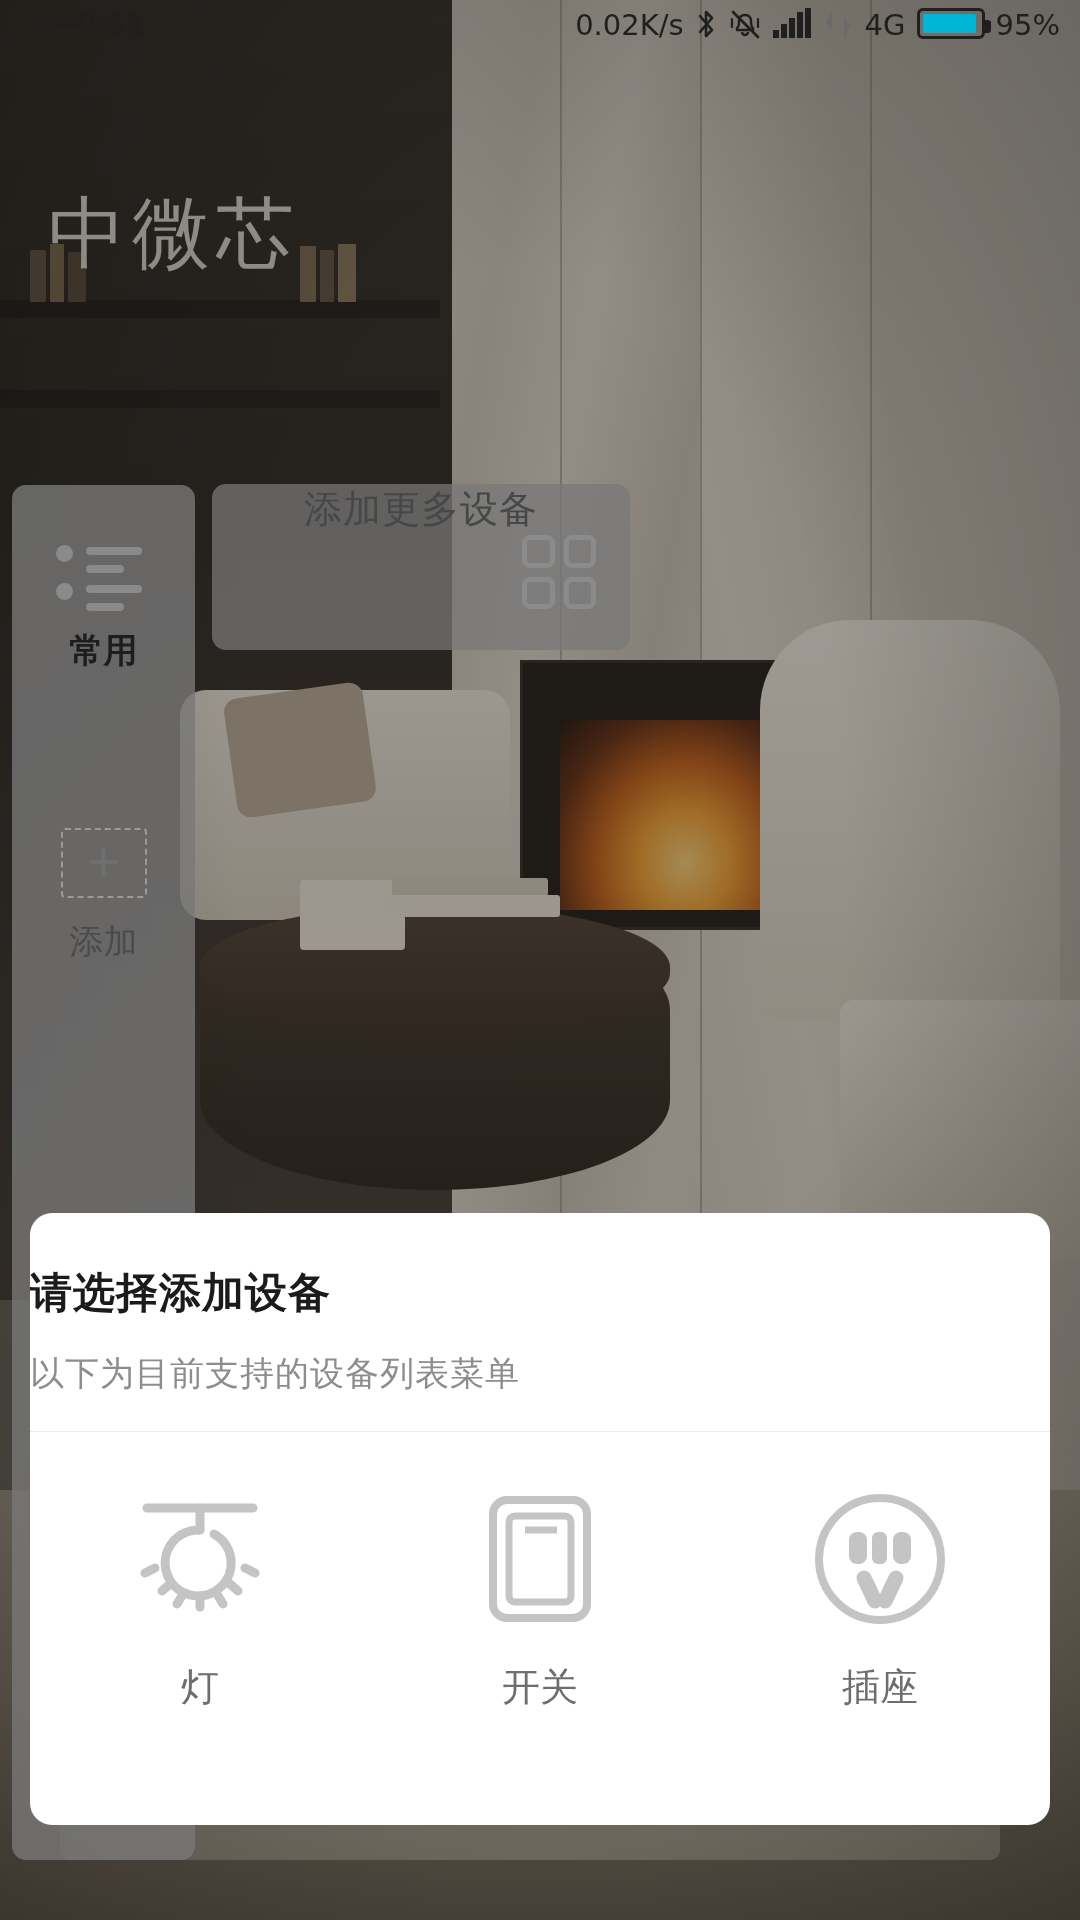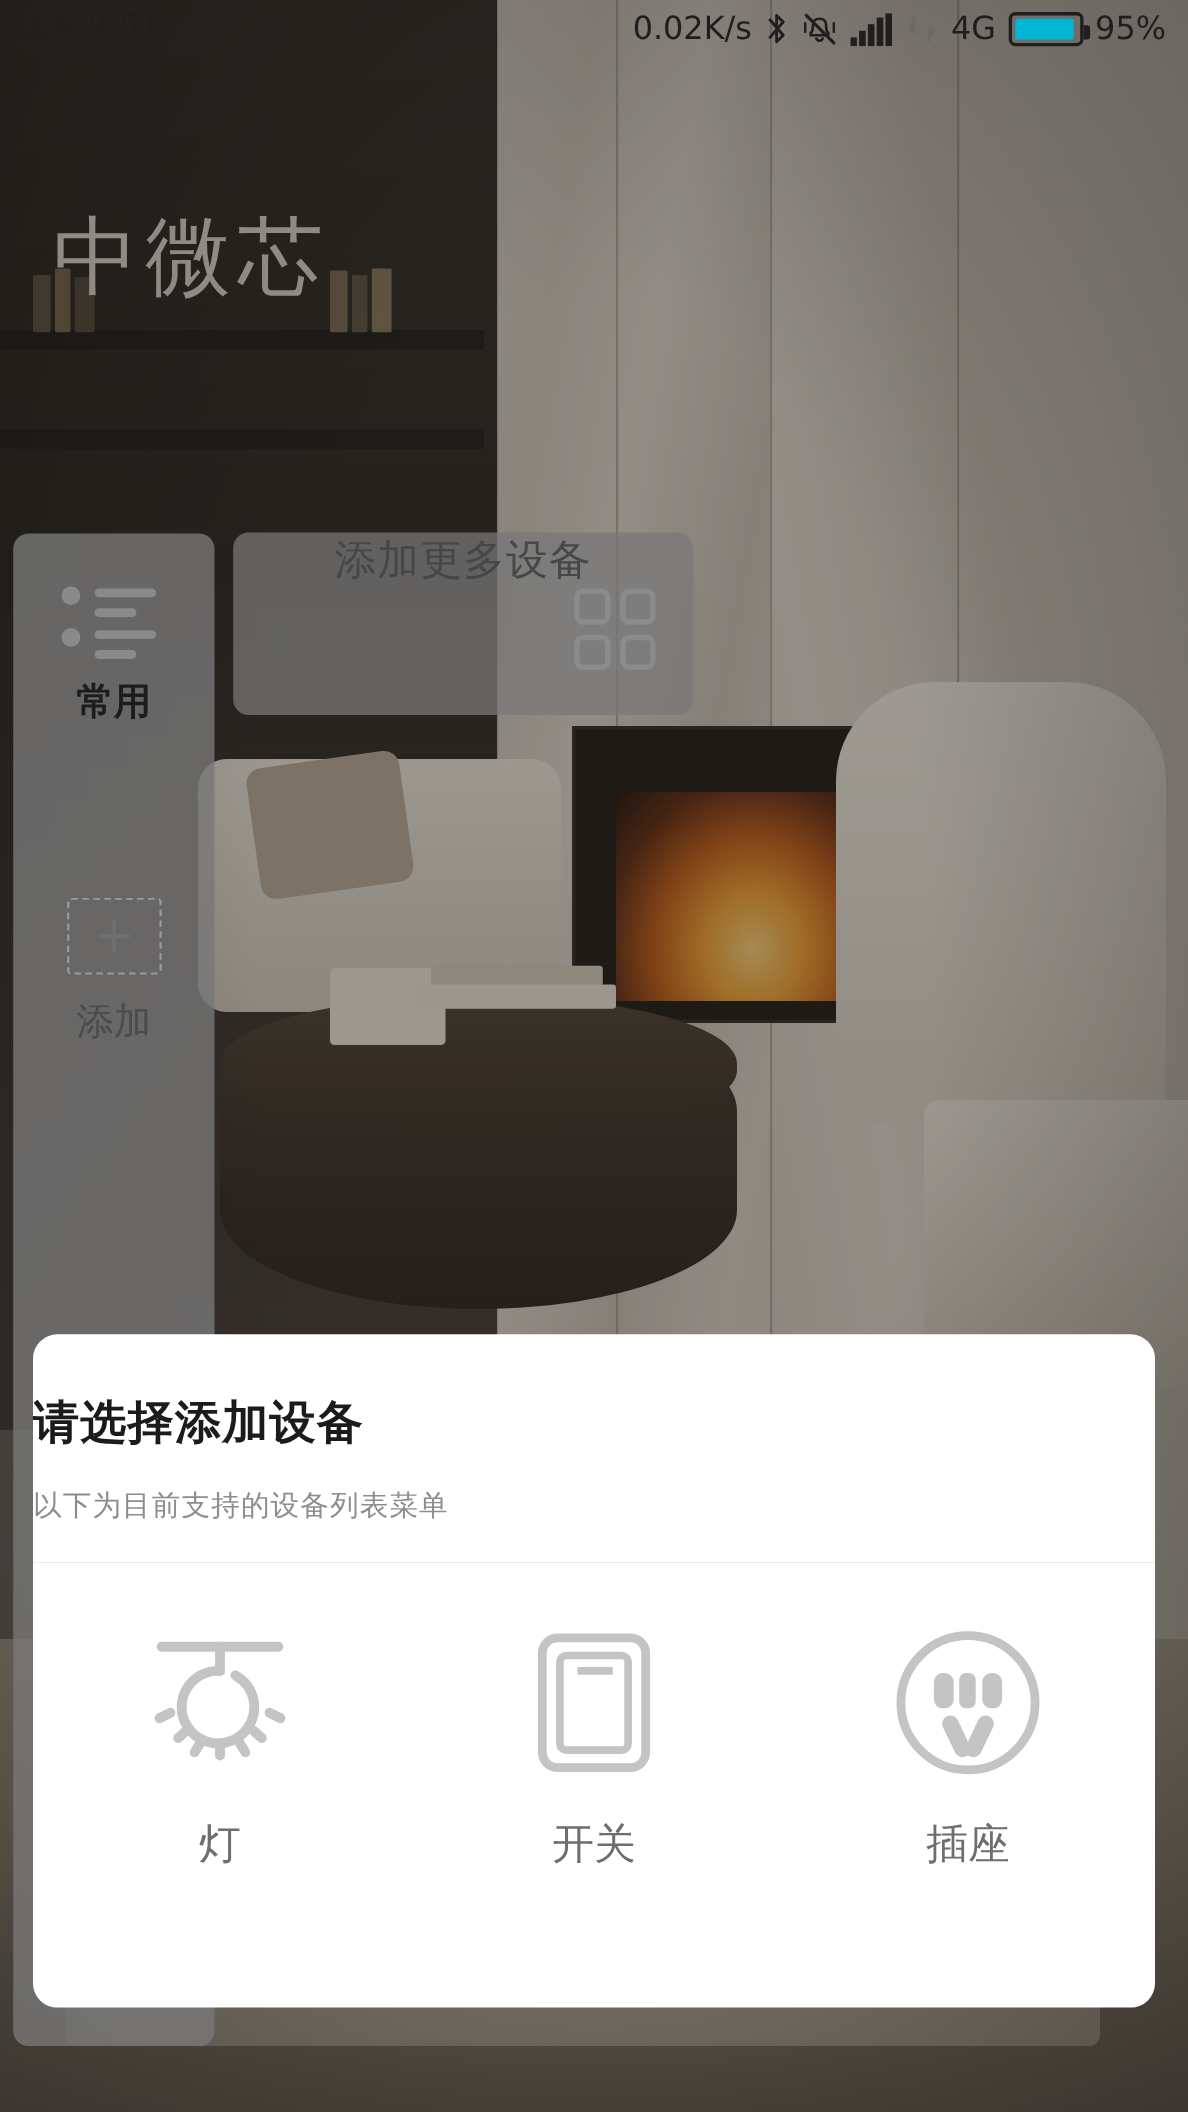--- a/index.html
+++ b/index.html
@@ -51,21 +51,21 @@
   .bg-vignette { position:absolute; inset:0;
               background:radial-gradient(ellipse at 50% 45%, rgba(0,0,0,0) 40%, rgba(0,0,0,.35) 100%); }
 
   
   .statusbar {
     position:absolute; left:0; top:0; width:1080px; height:50px;
     display:flex; align-items:center; padding:0 20px;
     color:#1f1f1f; font-size:29px; z-index:40;
   }
   .sb-time { font-weight:400; letter-spacing:.5px; }
-  .sb-right { margin-left:auto; display:flex; align-items:flex-end; gap:11px; }
+  .sb-right { margin-left:auto; display:flex; align-items:flex-start; gap:11px; }
   .sb-net { font-size:29px; }
   .sb-4g { font-size:29px; }
   .sb-pct { font-size:29px; }
   .icon-bt, .icon-mute, .icon-sig, .icon-updown { display:block; }
   .batt { position:relative; width:68px; height:31px; border:3px solid #1f1f1f;
           border-radius:6px; display:flex; align-items:center; }
   .batt::after { content:""; position:absolute; right:-9px; top:9px; width:6px; height:13px;
           background:#1f1f1f; border-radius:0 3px 3px 0; }
   .batt-fill { height:19px; margin-left:3px; background:#00b6d6; border-radius:2px; }
 
@@ -73,21 +73,21 @@
   .app-title {
     position:absolute; left:48px; top:182px; z-index:30;
     font-size:78px; color:#8e8a84; letter-spacing:6px;
     font-family:"DejaVu Sans","Liberation Sans",sans-serif;
   }
 
   
   .rail {
     position:absolute; left:12px; top:485px; width:183px; height:1375px;
     background:rgba(120,120,120,.80); border-radius:14px; z-index:25;
-    display:flex; flex-direction:column; align-items:center; padding-top:44px;
+    display:flex; flex-direction:column; align-items:center; padding-top:56px;
   }
   .rail-item { width:183px; display:flex; flex-direction:column; align-items:center; }
   .rail-item.selected .rail-label { color:#1d1d1d; font-weight:600; }
   .rail-icon-list { width:96px; height:66px; position:relative; margin-bottom:22px; }
   .rail-icon-list .dot { position:absolute; left:0; width:17px; height:17px;
       border-radius:50%; background:#8a8a8a; }
   .rail-icon-list .dot.d1 { top:4px; } .rail-icon-list .dot.d2 { top:42px; }
   .rail-icon-list .ln { position:absolute; height:8px; border-radius:4px; background:#8a8a8a; }
   .rail-icon-list .ln.l1 { left:30px; top:6px;  width:56px; }
   .rail-icon-list .ln.l2 { left:30px; top:24px; width:38px; }
@@ -114,21 +114,21 @@
   
   .scrim { position:absolute; inset:0; background:rgba(40,38,34,.42); z-index:20; }
 
   
   .sheet {
     position:absolute; left:30px; top:1213px; width:1020px; height:612px;
     background:#fff; border-radius:22px; z-index:35; overflow:hidden;
   }
   .sheet-head { padding:52px 0 34px; text-align:left; }
   .sheet-title { font-size:42px; color:#1b1b1b; font-weight:600; letter-spacing:1px; }
-  .sheet-sub  { font-size:26px; color:#8d8d8d; margin-top:30px; letter-spacing:1px; }
+  .sheet-sub  { font-size:34px; color:#8d8d8d; margin-top:30px; letter-spacing:1px; }
   .sheet-div  { height:1px; background:#ececec; }
   .sheet-grid { display:flex; padding:52px 0 0; }
   .dev { flex:1; display:flex; flex-direction:column; align-items:center; }
   .dev-icon { width:150px; height:150px; display:flex; align-items:center; justify-content:center; }
   .dev-label { margin-top:28px; font-size:38px; color:#6e6e6e; }
 
   svg { display:block; }
 </style>
 </head>
 <body>

